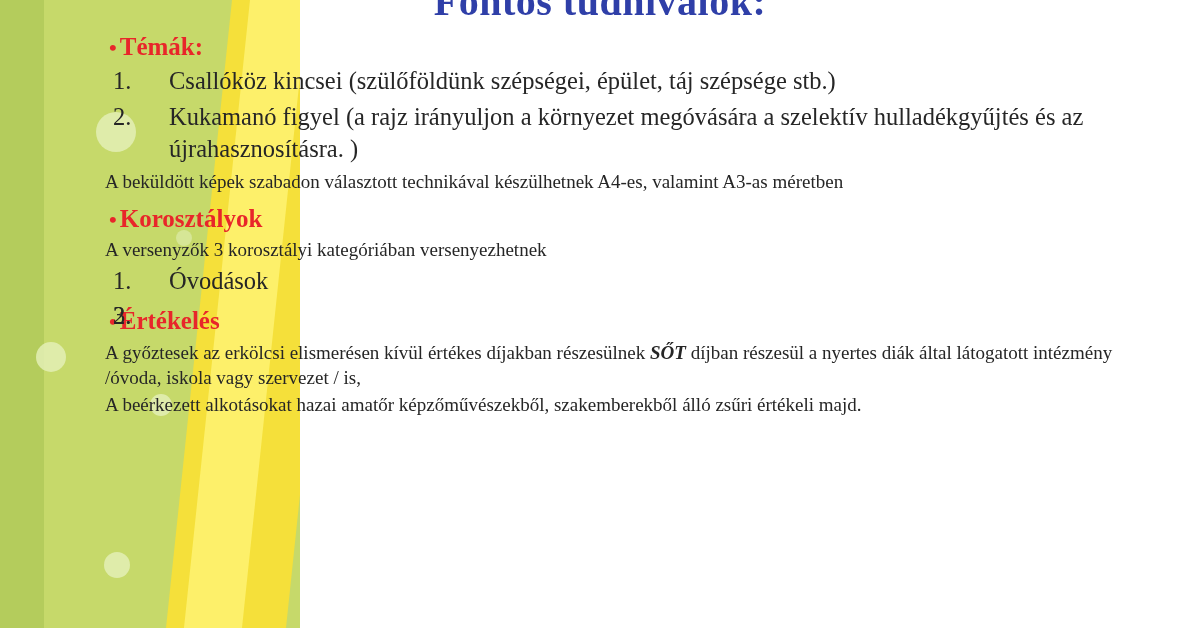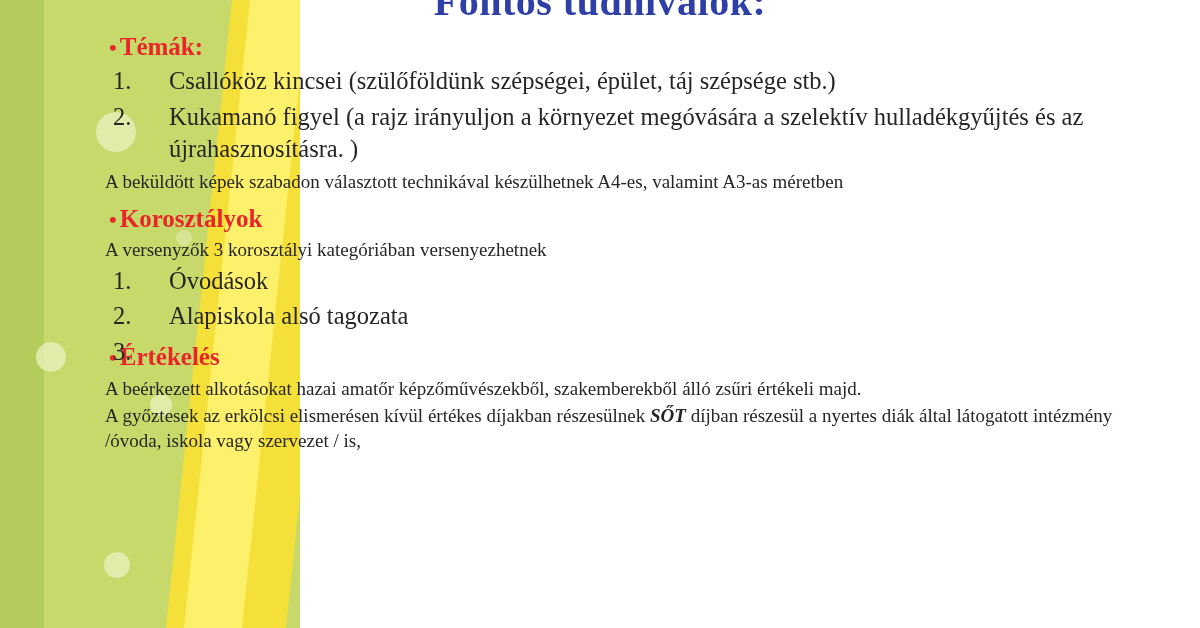--- a/index.html
+++ b/index.html
@@ -189,30 +189,29 @@
         <span class="dot">•</span><span>Korosztályok</span>
       </div>
       <div class="para">A versenyzők 3 korosztályi kategóriában versenyezhetnek</div>
       <ol class="numlist">
         <li>
           <span class="num">1.</span>
           <span>Óvodások</span>
         </li>
         <li>
           <span class="num">2.</span>
-          <span>Alapiskola alsó tagozata</span>
         </li>
         <li>
           <span class="num">3.</span>
         </li>
       </ol>
 
       <div class="heading">
         <span class="dot">•</span><span>Értékelés</span>
       </div>
-      <div class="para">A beérkezett alkotásokat hazai amatőr képzőművészekből, szakemberekből álló zsűri értékeli majd.</div>
       <div class="para clipbottom">
         <span>A győztesek az erkölcsi elismerésen kívül értékes díjakban részesülnek </span><span class="bold-it">SŐT</span><span> díjban részesül a nyertes diák által látogatott intézmény /óvoda, iskola vagy szervezet / is,</span>
       </div>
+      <div class="para">A beérkezett alkotásokat hazai amatőr képzőművészekből, szakemberekből álló zsűri értékeli majd.</div>
 
     </div>
   </div>
 </div>
 
 </body></html>

